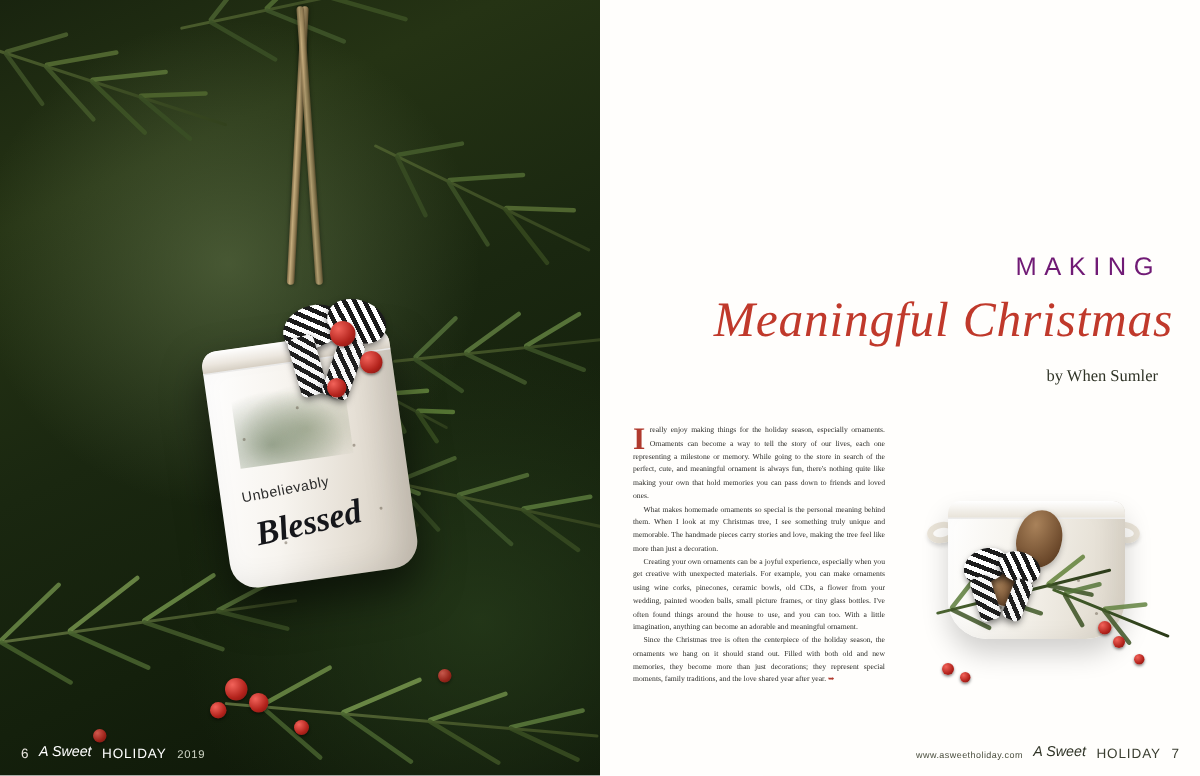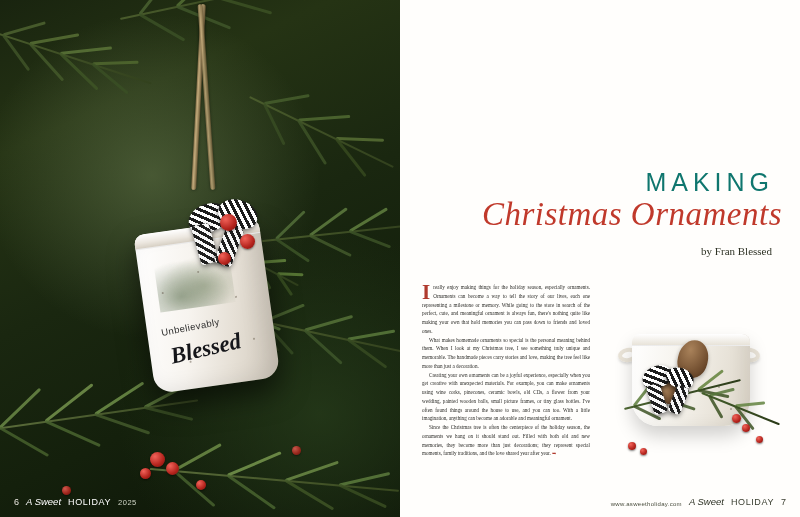--- a/index.html
+++ b/index.html
@@ -148,22 +148,22 @@
   
   .page-right {
     position: relative;
     width: 400px; height: 517px;
     background: #fffefc;
   }
   .headline {
     position: absolute; left: 0; right: 26px; top: 168px;
     text-align: right;
     font-family: "Liberation Sans", sans-serif;
-    font-size: 25px; letter-spacing: 5px;
-    color: #0f766e;
+    font-size: 17px; letter-spacing: 5px;
+    color: #701a75;
   }
   .subhead {
     position: absolute; left: 0; right: 18px; top: 196px;
     text-align: right;
     font-family: "Liberation Serif", serif;
     font-style: italic;
     font-size: 33px;
     color: #c0392b;
     letter-spacing: .5px;
   }
@@ -382,29 +382,29 @@
         <div class="berry" style="left:102px;top:118px;width:17px;height:17px"></div>
         <div class="berry" style="left:122px;top:138px;width:15px;height:15px"></div>
         <div class="berry" style="left:100px;top:156px;width:13px;height:13px"></div>
       </div>
     </div>
 
     <div class="footer-left">
       <span class="folio">6</span>
       <span class="foot-script">A Sweet</span>
       <span class="foot-holiday">HOLIDAY</span>
-      <span class="foot-year">2025</span>
+      <span class="foot-year">2019</span>
     </div>
   </div>
 
   <div class="page-right">
 
     <div class="headline">MAKING</div>
-    <div class="subhead">Christmas Ornaments</div>
-    <div class="byline">by Fran Blessed</div>
+    <div class="subhead">Meaningful Christmas</div>
+    <div class="byline">by When Sumler</div>
 
     <div class="body-col">
       <p class="first">
         <span class="dropcap">I</span>
         <span>really enjoy making things for the holiday season, especially ornaments. Ornaments can become a way to tell the story of our lives, each one representing a milestone or memory. While going to the store in search of the perfect, cute, and meaningful ornament is always fun, there's nothing quite like making your own that hold memories you can pass down to friends and loved ones.</span>
       </p>
       <p><span>What makes homemade ornaments so special is the personal meaning behind them. When I look at my Christmas tree, I see something truly unique and memorable. The handmade pieces carry stories and love, making the tree feel like more than just a decoration.</span></p>
       <p><span>Creating your own ornaments can be a joyful experience, especially when you get creative with unexpected materials. For example, you can make ornaments using wine corks, pinecones, ceramic bowls, old CDs, a flower from your wedding, painted wooden balls, small picture frames, or tiny glass bottles. I've often found things around the house to use, and you can too. With a little imagination, anything can become an adorable and meaningful ornament.</span></p>
       <p><span>Since the Christmas tree is often the centerpiece of the holiday season, the ornaments we hang on it should stand out. Filled with both old and new memories, they become more than just decorations; they represent special moments, family traditions, and the love shared year after year.</span>
         <span class="endmark">➥</span>

